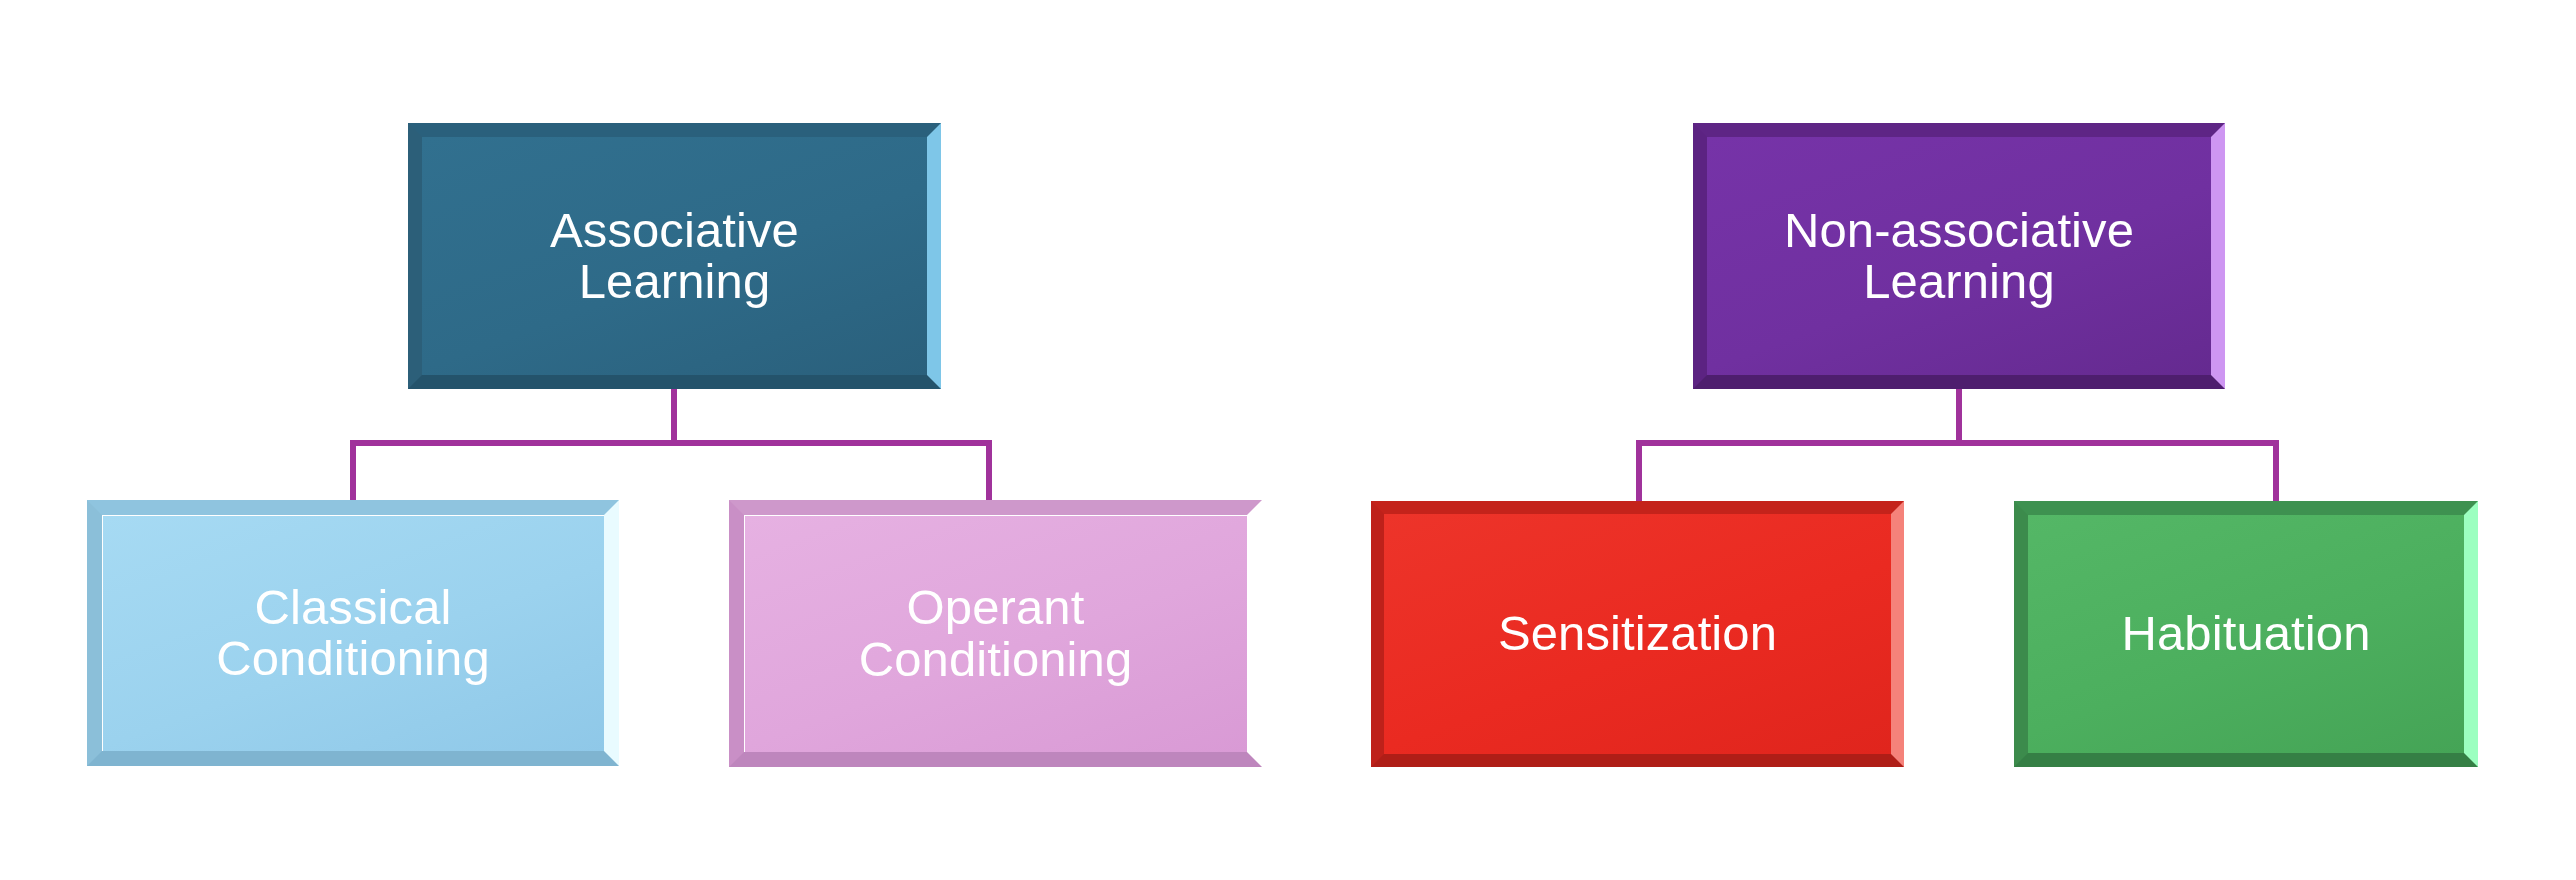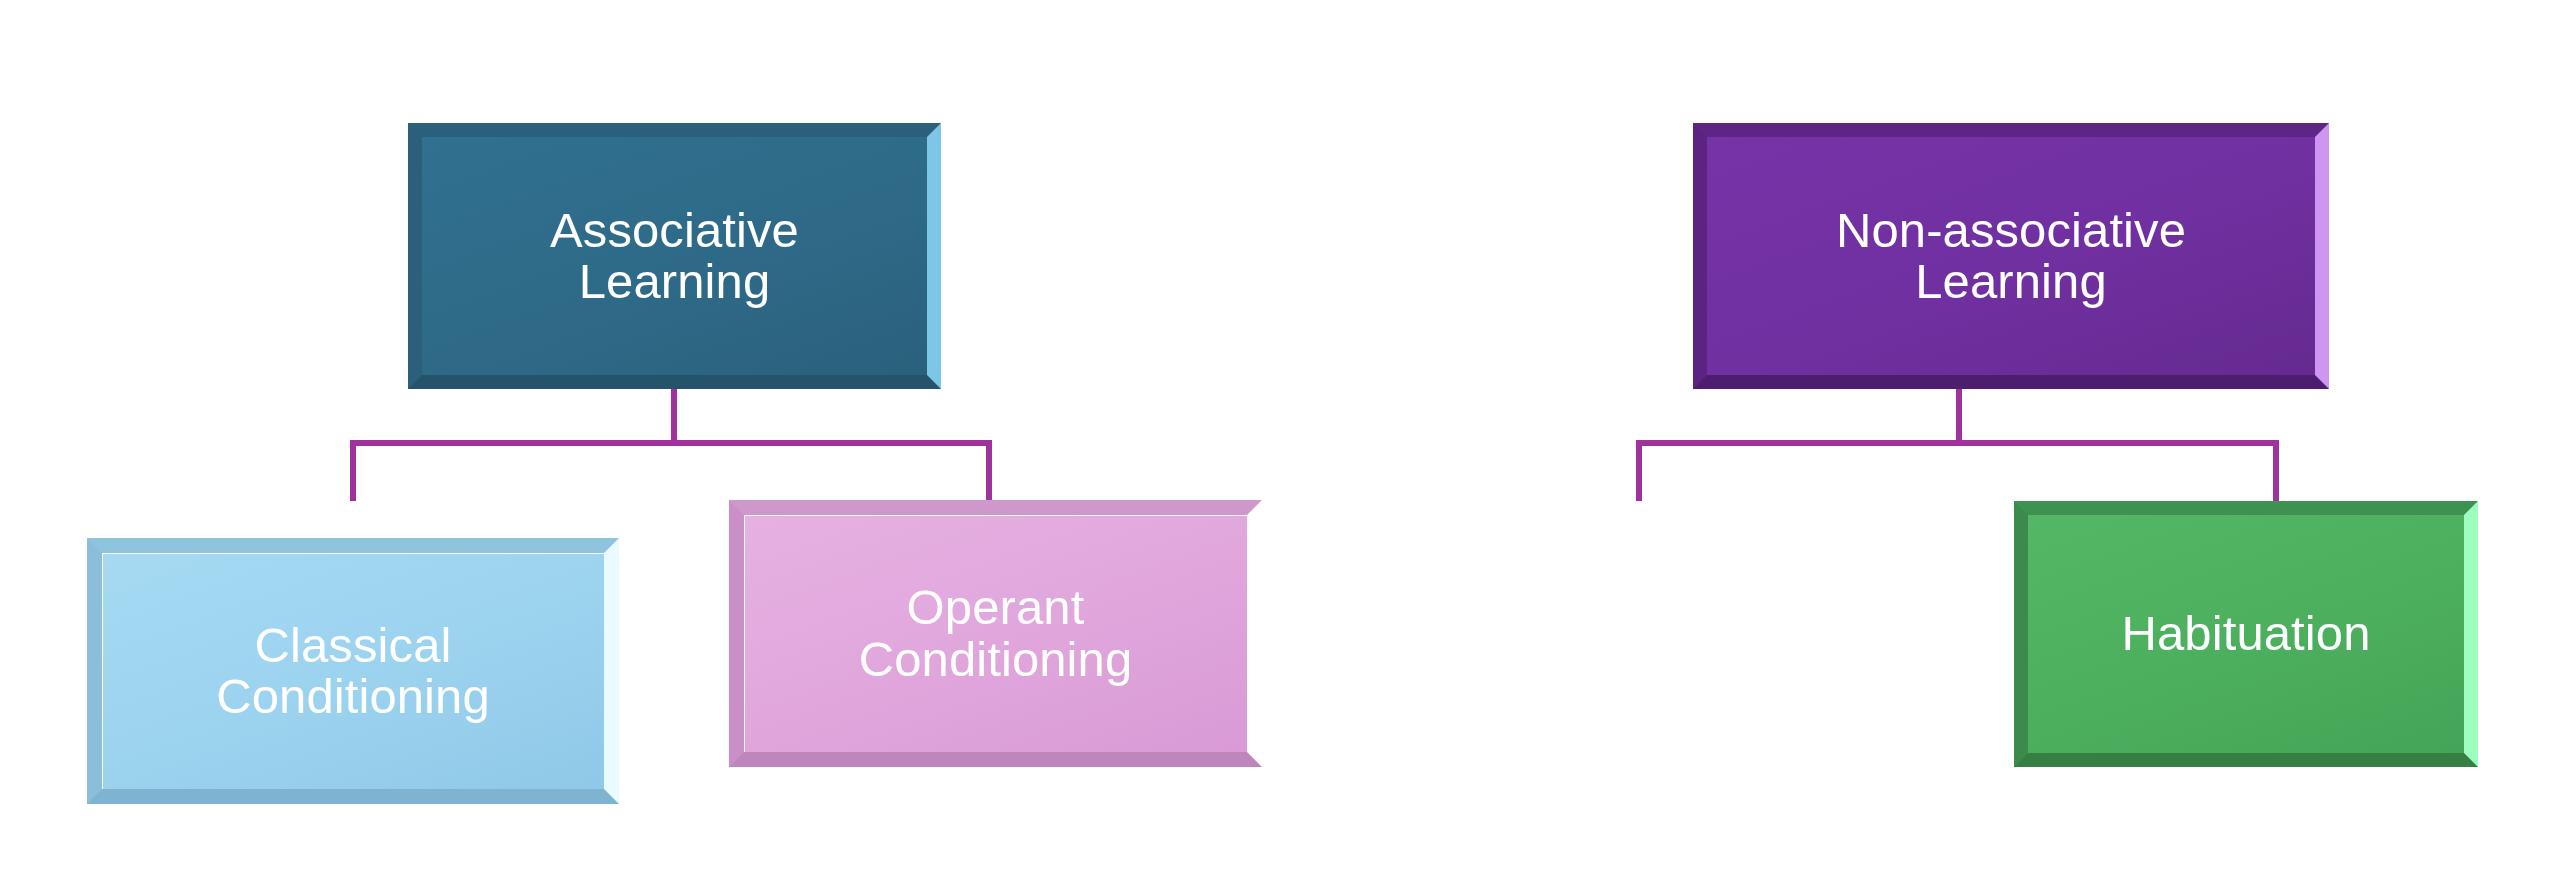--- a/index.html
+++ b/index.html
@@ -68,32 +68,32 @@
   }
   #n-associative .bevel{
     border-color:#2A607C #7EC6E8 #24536B #2C5F79;
   }
   #n-associative .inner{
     left:14.4px;top:14.4px;right:14.4px;bottom:14.4px;
     background:linear-gradient(160deg,#31708F 0%,#2E6A88 55%,#2A607C 100%);
   }
 
   
-  #n-nonassociative{left:1693px;top:123px;width:636px;height:266px;font-size:49px;border-radius:15px;}
+  #n-nonassociative{left:1693px;top:123px;width:532px;height:266px;font-size:49px;border-radius:15px;}
   #n-nonassociative .bevel{
     border-width:14.4px;
     border-color:#5E2585 #CE96F2 #4E1E6E #5C2382;
   }
   #n-nonassociative .inner{
     left:14.4px;top:14.4px;right:14.4px;bottom:14.4px;
     background:linear-gradient(160deg,#7633A8 0%,#7030A0 55%,#652a90 100%);
   }
 
   
-  #n-classical{left:87px;top:500px;width:532px;height:266px;font-size:49px;margin-top:38px;}
+  #n-classical{left:87px;top:500px;width:532px;height:266px;font-size:49px;}
   #n-classical .bevel{
     border-width:15.5px;
     border-color:#8FC4DF #E9FBFF #7FB4D0 #8BBFD9;
   }
   #n-classical .inner{
     left:15.5px;top:15.5px;right:15.5px;bottom:15.5px;
     background:linear-gradient(160deg,#A6DAF3 0%,#9BD2EE 55%,#8FC8E8 100%);
   }
 
   
@@ -169,20 +169,26 @@
   </div>
 
   <div class="node" id="n-operant">
     <div class="edge-dark"></div>
     <div class="bevel"></div>
     <div class="inner"></div>
     <div class="label">Operant
 Conditioning</div>
   </div>
 
+  <div class="node" id="n-sensitization">
+    <div class="edge-dark"></div>
+    <div class="bevel"></div>
+    <div class="inner"></div>
+    <div class="label">Sensitization</div>
+  </div>
 
   <div class="node" id="n-habituation">
     <div class="edge-dark"></div>
     <div class="bevel"></div>
     <div class="inner"></div>
     <div class="label">Habituation</div>
   </div>
 
 </div>
 

